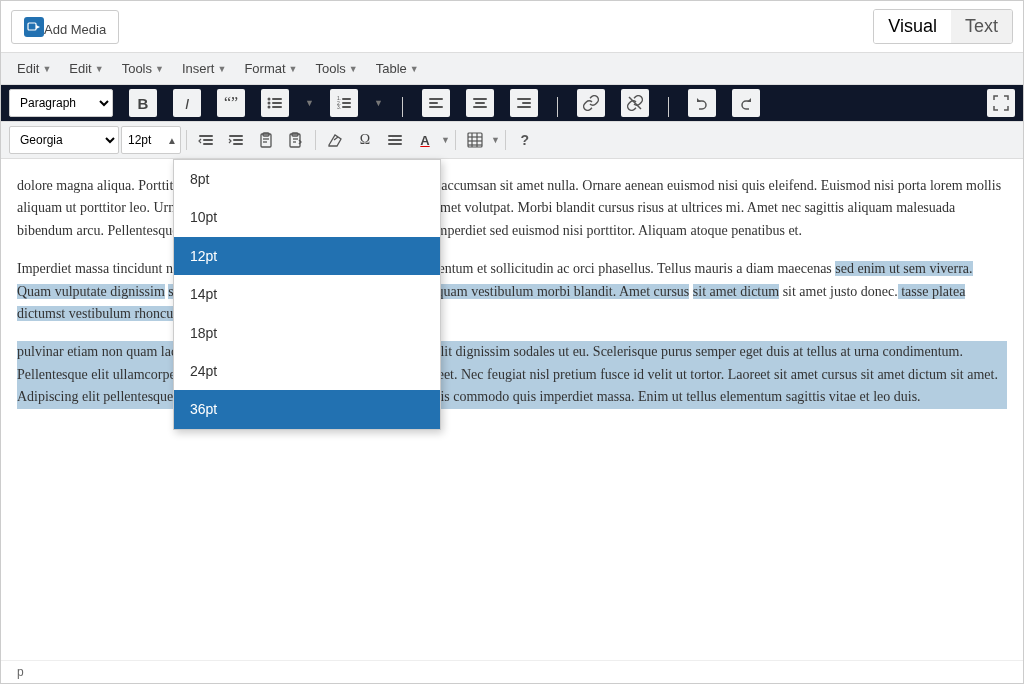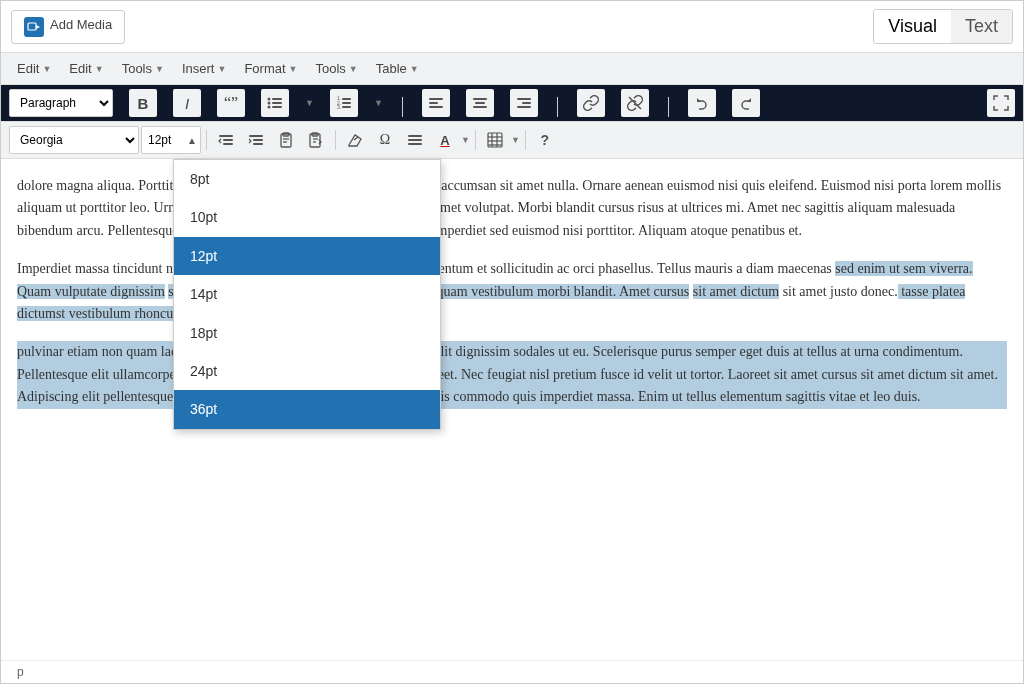--- a/index.html
+++ b/index.html
@@ -19,22 +19,21 @@
     .top-bar {
       display: flex;
       align-items: center;
       justify-content: space-between;
       padding: 8px 10px;
       background: #fff;
       border-bottom: 1px solid #ddd;
     }
     .add-media-btn {
       display: flex;
-      align-items: flex-start;
-      gap: 6px;
+      align-items: flex-end;
       background: #fff;
       border: 1px solid #ccc;
       border-radius: 3px;
       padding: 6px 12px;
       cursor: pointer;
       font-size: 13px;
       color: #444;
     }
     .media-icon {
       width: 20px; height: 20px;
@@ -332,21 +331,21 @@
       <svg width="16" height="16" viewBox="0 0 16 16" fill="none" stroke="#555" stroke-width="1.5">
           <polyline points="1,5 1,1 5,1"></polyline>
           <polyline points="11,1 15,1 15,5"></polyline>
           <polyline points="15,11 15,15 11,15"></polyline>
           <polyline points="5,15 1,15 1,11"></polyline>
         </svg>
     </button>
   </div>
 
   <div class="toolbar-row2">
-    <select class="toolbar-select" style="width:130px;">
+    <select class="toolbar-select" style="width:110px;">
       <option>Georgia</option>
       <option>Arial</option>
       <option>Verdana</option>
       <option>Times New Roman</option>
     </select>
 
     <div class="font-size-wrapper">
       <input type="text" class="toolbar-select" style="width: 60px;" value="12pt">
       <span class="font-size-arrow">▲</span>
     </div>

